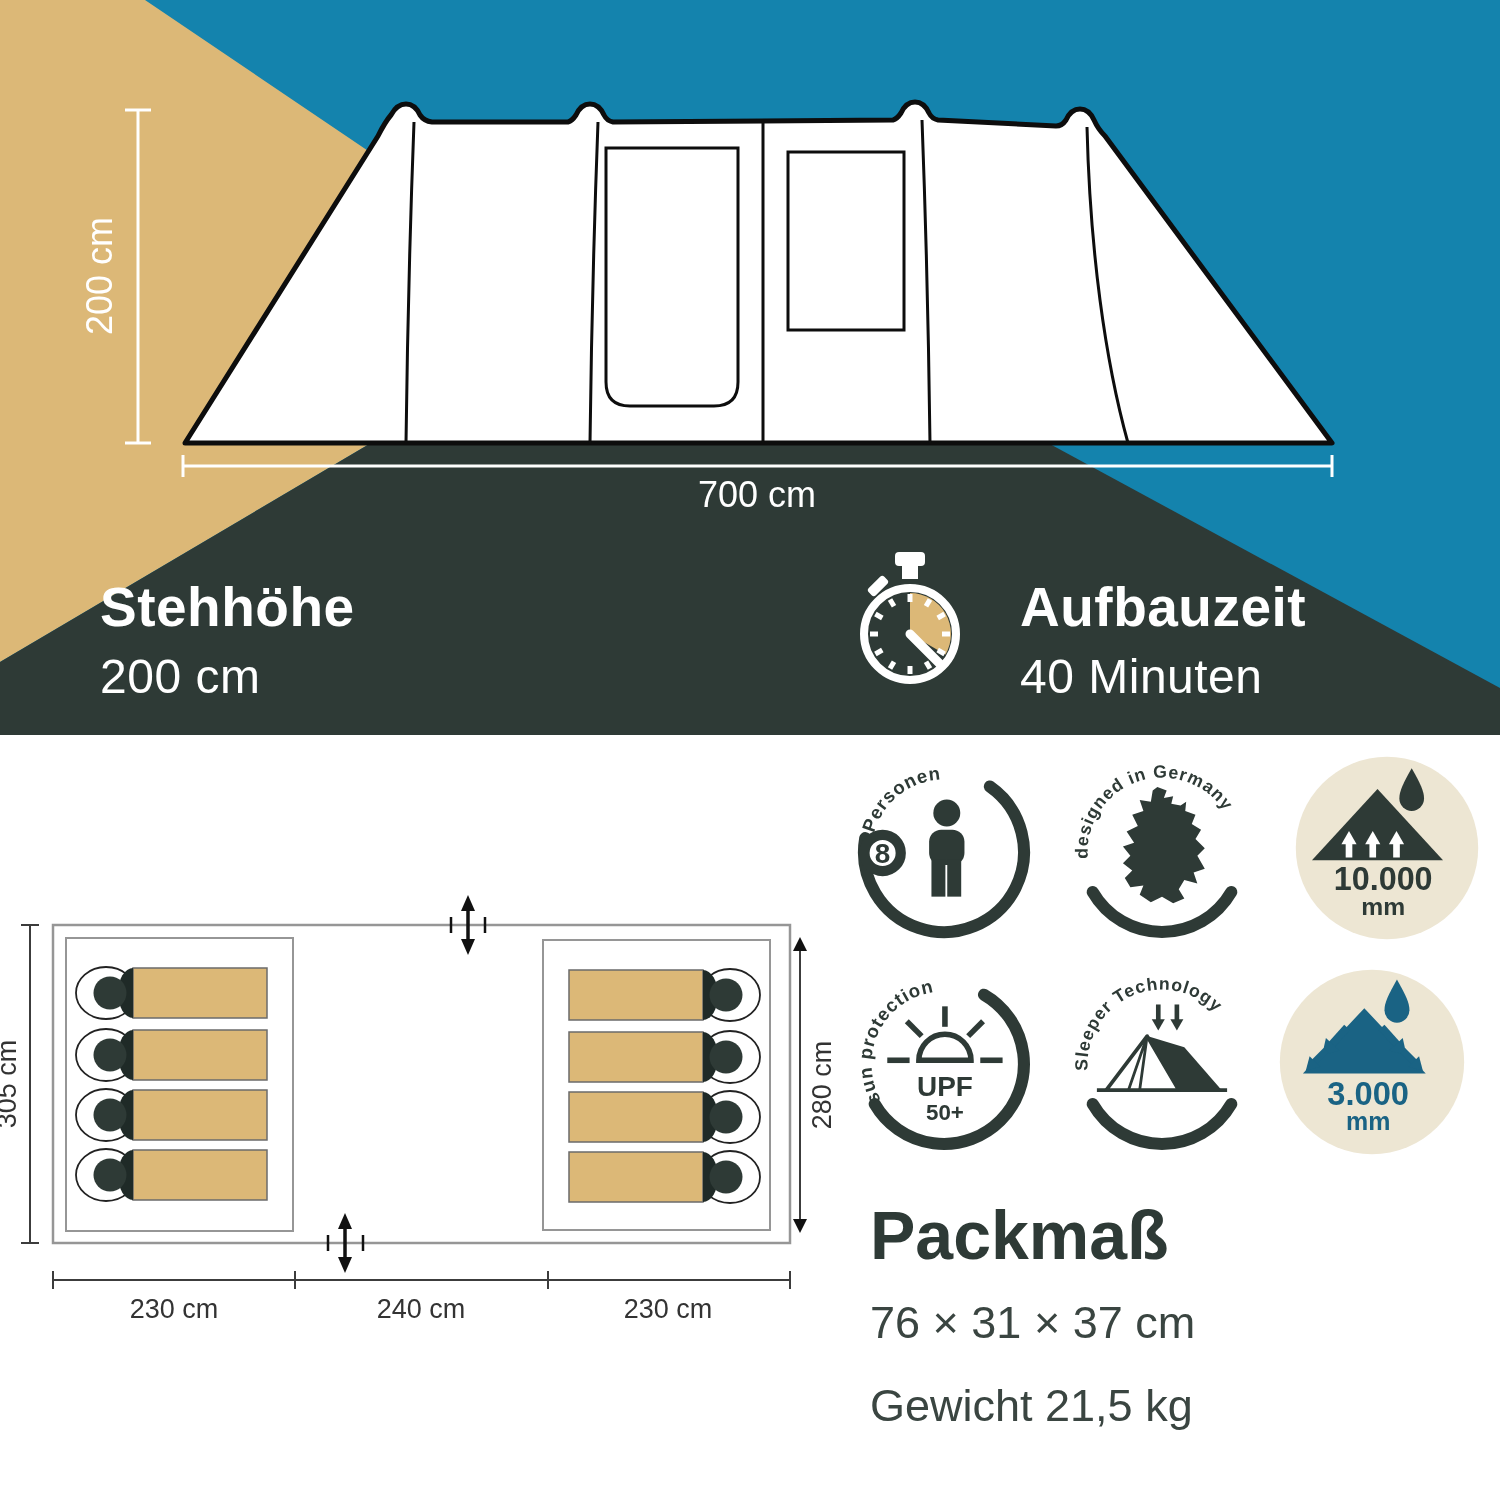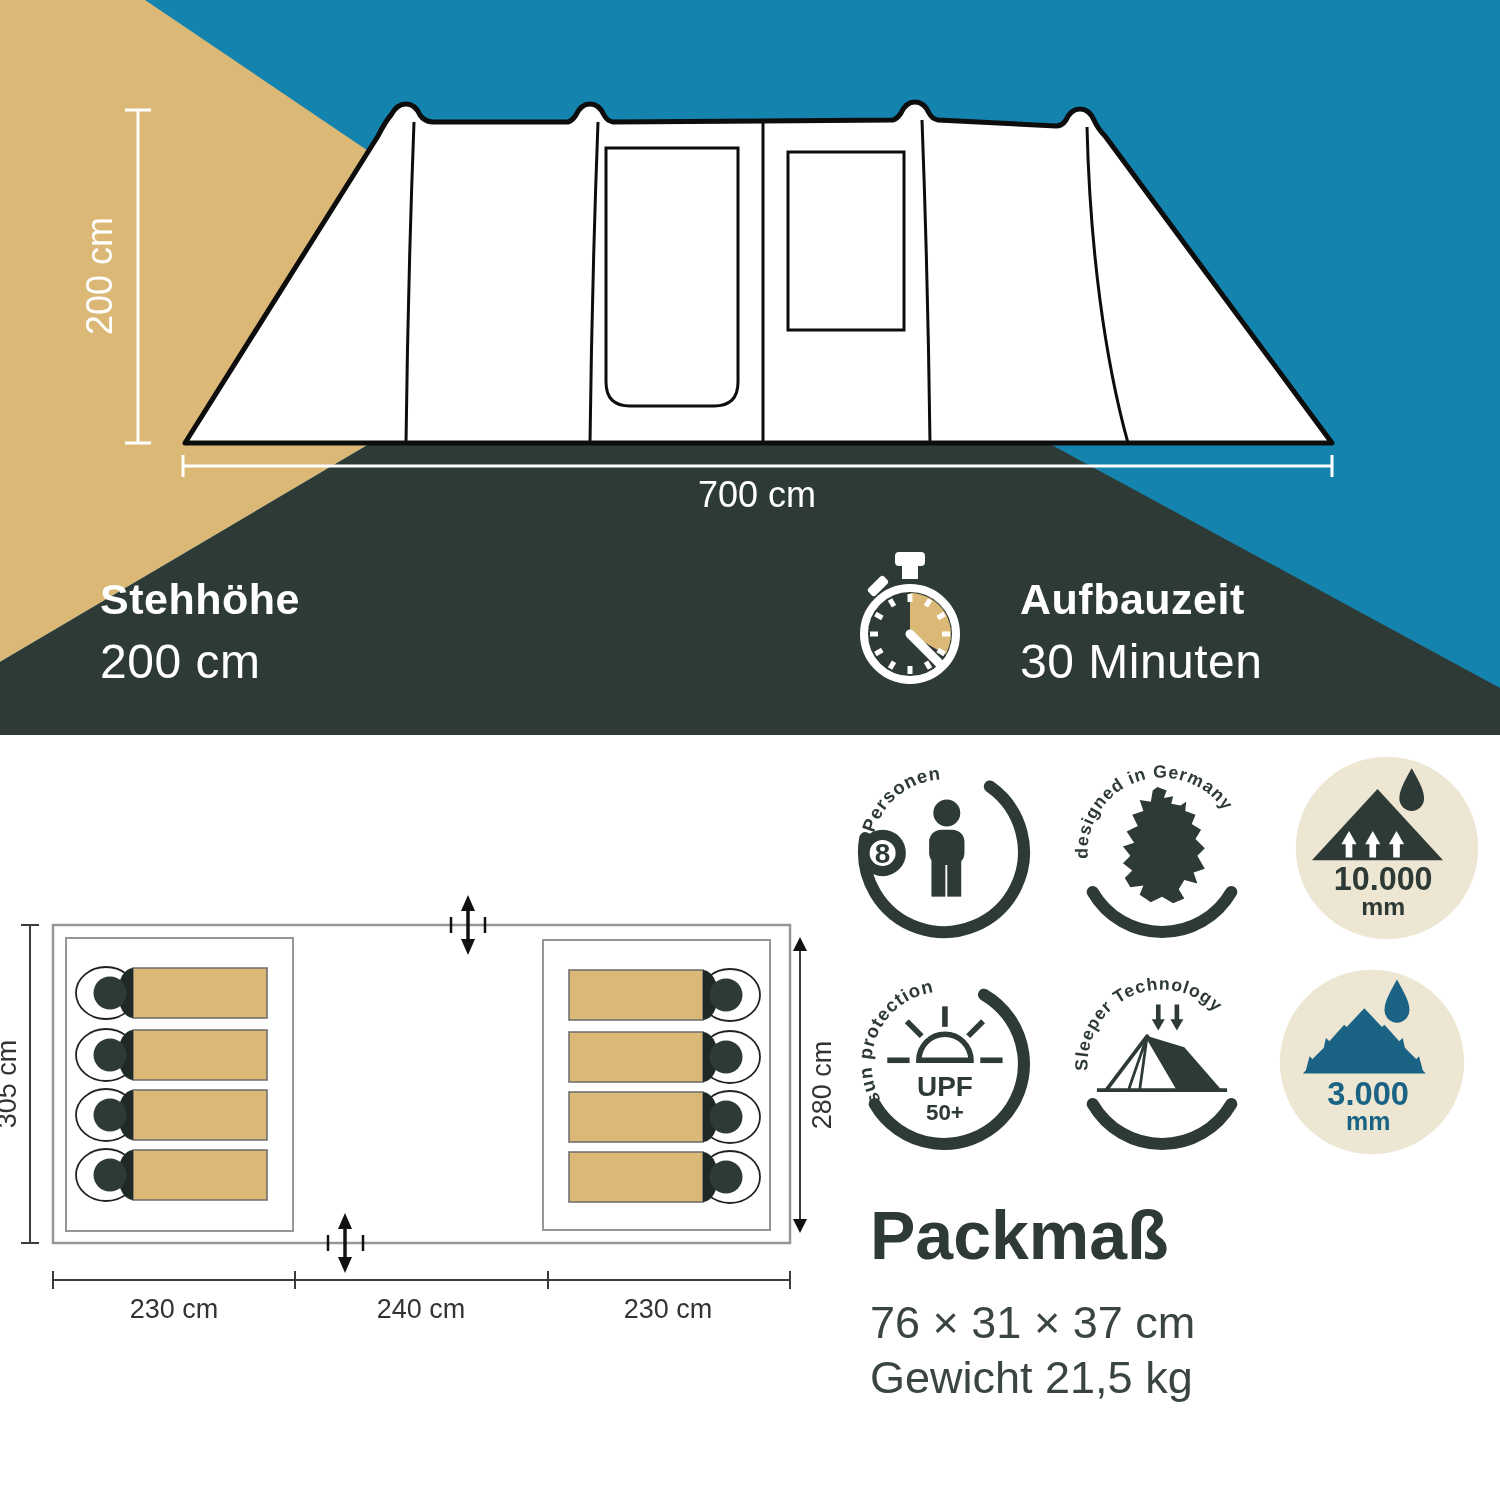--- a/index.html
+++ b/index.html
@@ -1,23 +1,23 @@
 <!DOCTYPE html>
 <html><head>
 <meta charset="utf-8">
 <style>
   html,body{margin:0;padding:0;background:#ffffff;}
   .page{position:relative;width:1500px;height:1500px;overflow:hidden;background:#ffffff;
         font-family:"Liberation Sans", sans-serif;}
   .abs{position:absolute;}
-  .hero-text h2{margin:0;font-size:43px;font-weight:bold;color:#ffffff;letter-spacing:.5px;}
+  .hero-text h2{margin:0;font-size:55px;font-weight:bold;color:#ffffff;letter-spacing:.5px;}
   .hero-text p{margin:10px 0 0 0;font-size:48px;color:#ffffff;letter-spacing:.5px;}
   .pack h2{margin:0;font-size:68px;font-weight:bold;color:#2E3A36;}
   .pack p{margin:22px 0 0 0;font-size:45px;color:#3A4541;line-height:1.22;}
-  .pack p + p{margin-top:0;}
+  .pack p + p{margin-top:28px;}
   svg text{font-family:"Liberation Sans", sans-serif;}
   .badge-curved{font-size:20px;font-weight:bold;fill:#2E3A36;letter-spacing:1px;}
   .dimlabel{font-size:27px;fill:#333333;}
   .herodim{font-size:36px;fill:#ffffff;}
 </style>
 </head>
 <body>
 
 <div class="page">
 
@@ -79,21 +79,21 @@
       <line x1="22.4" y1="106" x2="29.3" y2="102"></line>
       <line x1="17" y1="86" x2="25" y2="86"></line>
       <line x1="22.4" y1="66" x2="29.3" y2="70"></line>
       <line x1="37" y1="51.4" x2="41" y2="58.3"></line>
     </g>
     <line x1="57" y1="86" x2="88" y2="117" stroke="#ffffff" stroke-width="9" stroke-linecap="round"></line>
   </svg>
 
   <div class="abs hero-text" style="left:1020px;top:575px">
     <h2>Aufbauzeit</h2>
-    <p>30 Minuten</p>
+    <p>40 Minuten</p>
   </div>
 
   <svg class="abs" style="left:0;top:865px" width="840" height="460" viewBox="0 0 840 460">
     <rect x="53" y="60" width="737" height="318" fill="#ffffff" stroke="#969696" stroke-width="2.5"></rect>
     <rect x="66" y="73" width="227" height="293" fill="#ffffff" stroke="#969696" stroke-width="2"></rect>
     <rect x="543" y="75" width="227" height="290" fill="#ffffff" stroke="#969696" stroke-width="2"></rect>
 
     <g>
       <g>
         <ellipse cx="106" cy="128" rx="30" ry="26" fill="#ffffff" stroke="#222" stroke-width="1.8"></ellipse>

